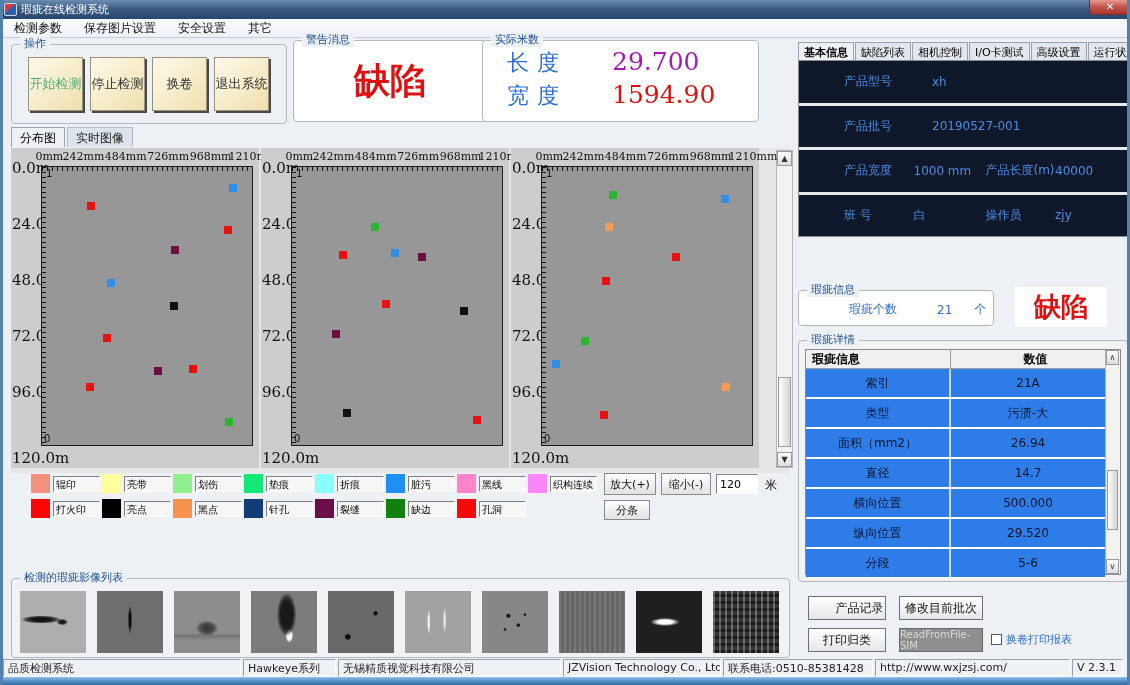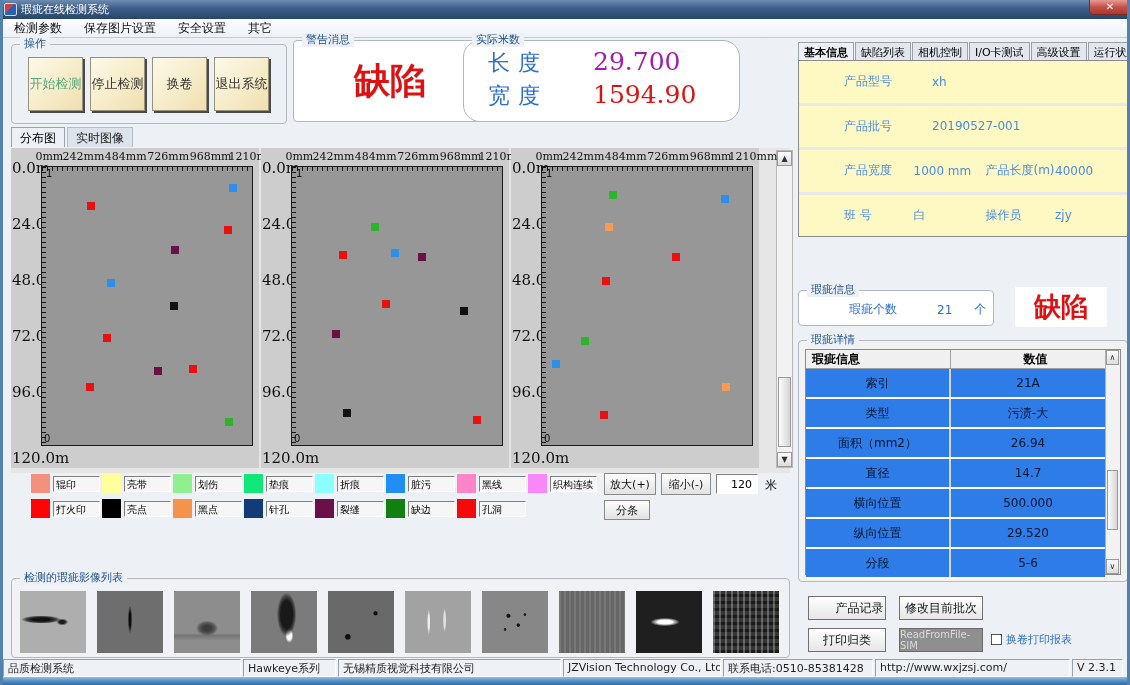--- a/index.html
+++ b/index.html
@@ -59,40 +59,40 @@
   .sthumb { position:absolute; left:1px; width:13px; background:linear-gradient(90deg,#fdfdfd,#d4d4d4); border:1px solid #9a9a9a; }
   
   .legendrow { position:absolute; left:28px; display:flex; }
   .litem { display:flex; align-items:center; width:71px; }
   .sw { width:19px; height:19px; margin-right:3px; }
   .lbox { width:47px; height:16px; font-size:10px; line-height:15px; padding-left:2px; overflow:hidden;
           white-space:nowrap; background:#f6f6f6; border:1px solid; border-color:#808080 #fff #fff #808080; }
   .graybtn { position:absolute; background:linear-gradient(#fefefe,#e2e2e2); border:1px solid #8a8a8a;
              font-size:11px; text-align:center; color:#111; display:flex; align-items:center; justify-content:center; }
   .numinput { position:absolute; background:#fff; border:1px solid; border-color:#808080 #fff #fff #808080;
-              font-size:11px; padding-left:14px; font-family:"DejaVu Sans", sans-serif; }
+              font-size:11px; padding-left:3px; font-family:"DejaVu Sans", sans-serif; }
   
   .thumbgroup { background:#f0f2f5; }
   .thumb { position:absolute; top:12px; width:66px; height:62px; overflow:hidden; }
   .thumb::after { content:""; position:absolute; inset:0; }
   .t0{background:#aeaeae}.t0::after{background:radial-gradient(ellipse 25px 5px at 32% 46%,#111 35%,rgba(10,10,10,.65) 60%,transparent 80%),radial-gradient(ellipse 7px 4px at 64% 50%,#1c1c1c 40%,transparent 85%)}
   .t1{background:#6e6e6e}.t1::after{background:radial-gradient(ellipse 2.5px 17px at 50% 46%,#0b0b0b 40%,transparent 85%)}
   .t2{background:#8d8d8d}.t2::after{background:radial-gradient(ellipse 13px 9px at 50% 60%,#3c3c3c 30%,rgba(45,45,45,.55) 60%,transparent 85%),linear-gradient(rgba(0,0,0,0) 68%,rgba(60,60,60,.3) 72%,rgba(0,0,0,0) 80%)}
   .t3{background:#7b7b7b}.t3::after{background:radial-gradient(ellipse 11px 25px at 54% 38%,#191919 55%,rgba(25,25,25,.6) 72%,transparent 88%),radial-gradient(ellipse 5px 9px at 58% 72%,#fff 45%,transparent 80%)}
   .t4{background:#696969}.t4::after{background:radial-gradient(circle 4px at 30% 74%,#0d0d0d 55%,transparent 85%),radial-gradient(circle 3px at 72% 36%,#0d0d0d 55%,transparent 85%)}
   .t5{background:#a2a2a2}.t5::after{background:radial-gradient(ellipse 2px 15px at 36% 50%,#ececec 45%,transparent 85%),radial-gradient(ellipse 2px 15px at 60% 47%,#e2e2e2 45%,transparent 85%)}
   .t6{background:#878787}.t6::after{background:radial-gradient(circle 3px at 40% 40%,#151515 50%,transparent 85%),radial-gradient(circle 2.5px at 55% 55%,#151515 50%,transparent 85%),radial-gradient(circle 2px at 65% 38%,#202020 50%,transparent 85%),radial-gradient(circle 2px at 35% 62%,#202020 50%,transparent 85%)}
   .t7{background:#6f6f6f}.t7::after{background:repeating-linear-gradient(90deg,rgba(255,255,255,.06) 0 2px,rgba(0,0,0,.08) 2px 5px)}
   .t8{background:#1f1f1f}.t8::after{background:radial-gradient(ellipse 18px 5px at 44% 50%,#fff 40%,#8a8a8a 62%,transparent 82%)}
   .t9{background:#353535}.t9::after{background:repeating-linear-gradient(90deg,rgba(255,255,255,.28) 0 2px,transparent 2px 6px),repeating-linear-gradient(0deg,rgba(0,0,0,.5) 0 3px,transparent 3px 7px)}
   
   .rtabs { position:absolute; left:795px; top:42px; width:332px; display:flex; font-size:11px; }
   .rtab { padding:2px 5px; border:1px solid #9aa2ac; border-bottom:none; background:#e2e7ee; margin-right:1px; white-space:nowrap; }
   .rtab.active { background:#edf1f6; font-weight:bold; }
-  .infopanel { position:absolute; left:795px; top:60px; width:330px; height:177px; background:#fef9c3;
+  .infopanel { position:absolute; left:795px; top:60px; width:330px; height:177px; background:#0f172a;
                border:1px solid #8a8a8a; display:flex; flex-direction:column; }
   .inforow { flex:1; display:flex; align-items:center; padding-left:45px; border-top:3px solid #e9e9e9; font-size:12px; }
   .inforow:first-child { border-top:none; }
   .ilabel { color:#4d8de0; width:88px; white-space:nowrap; }
   .ivalue { color:#4d8de0; min-width:72px; white-space:nowrap; }
   .definfo { background:#fff; }
   .dcount { display:flex; align-items:center; padding:10px 0 0 50px; font-size:12px; color:#2d6fd0; }
   .alertbox { position:absolute; left:1012px; top:287px; width:92px; height:40px; background:#fff;
               display:flex; align-items:center; justify-content:center; font-size:27px; font-weight:bold; font-family:"DejaVu Serif", serif; }
   .detailgroup { background:#f2f2f2; }
@@ -142,21 +142,21 @@
         <div class="beigebtn" style="color: rgb(51, 51, 51);">换卷</div>
         <div class="beigebtn" style="color: rgb(51, 51, 51);">退出系统</div>
       </div>
   </div>
 
   <div class="group warnbox" style="left:290px;top:40px;width:194px;height:82px;">
     <span class="gtitle">警告消息</span>
     <div class="warntext" style="color:#dd1111;">缺陷</div>
   </div>
 
-  <div class="group meterbox" style="left:460px;top:40px;width:277px;height:82px;border-radius:17px;">
+  <div class="group meterbox" style="left:479px;top:40px;width:277px;height:82px;">
     <span class="gtitle">实际米数</span>
     <div id="meter-rows">
         <div class="meterrow">
           <span class="meterlabel">长度</span>
           <span class="meterval" style="color: #a21caf;">29.700</span>
         </div>
         <div class="meterrow">
           <span class="meterlabel">宽度</span>
           <span class="meterval" style="color: rgb(221, 17, 17);">1594.90</span>
         </div>

